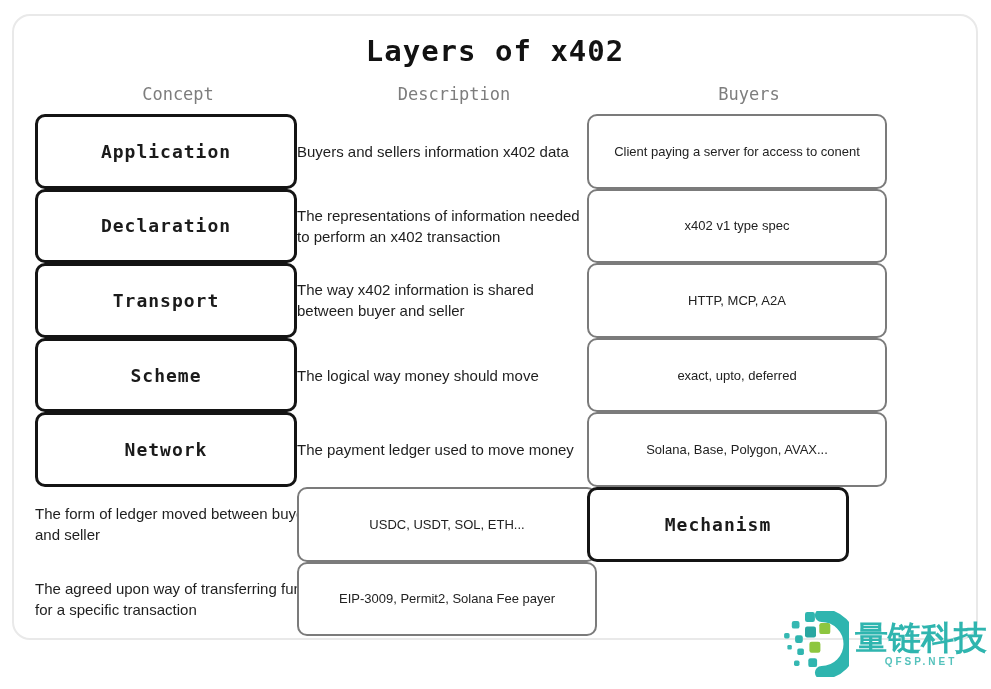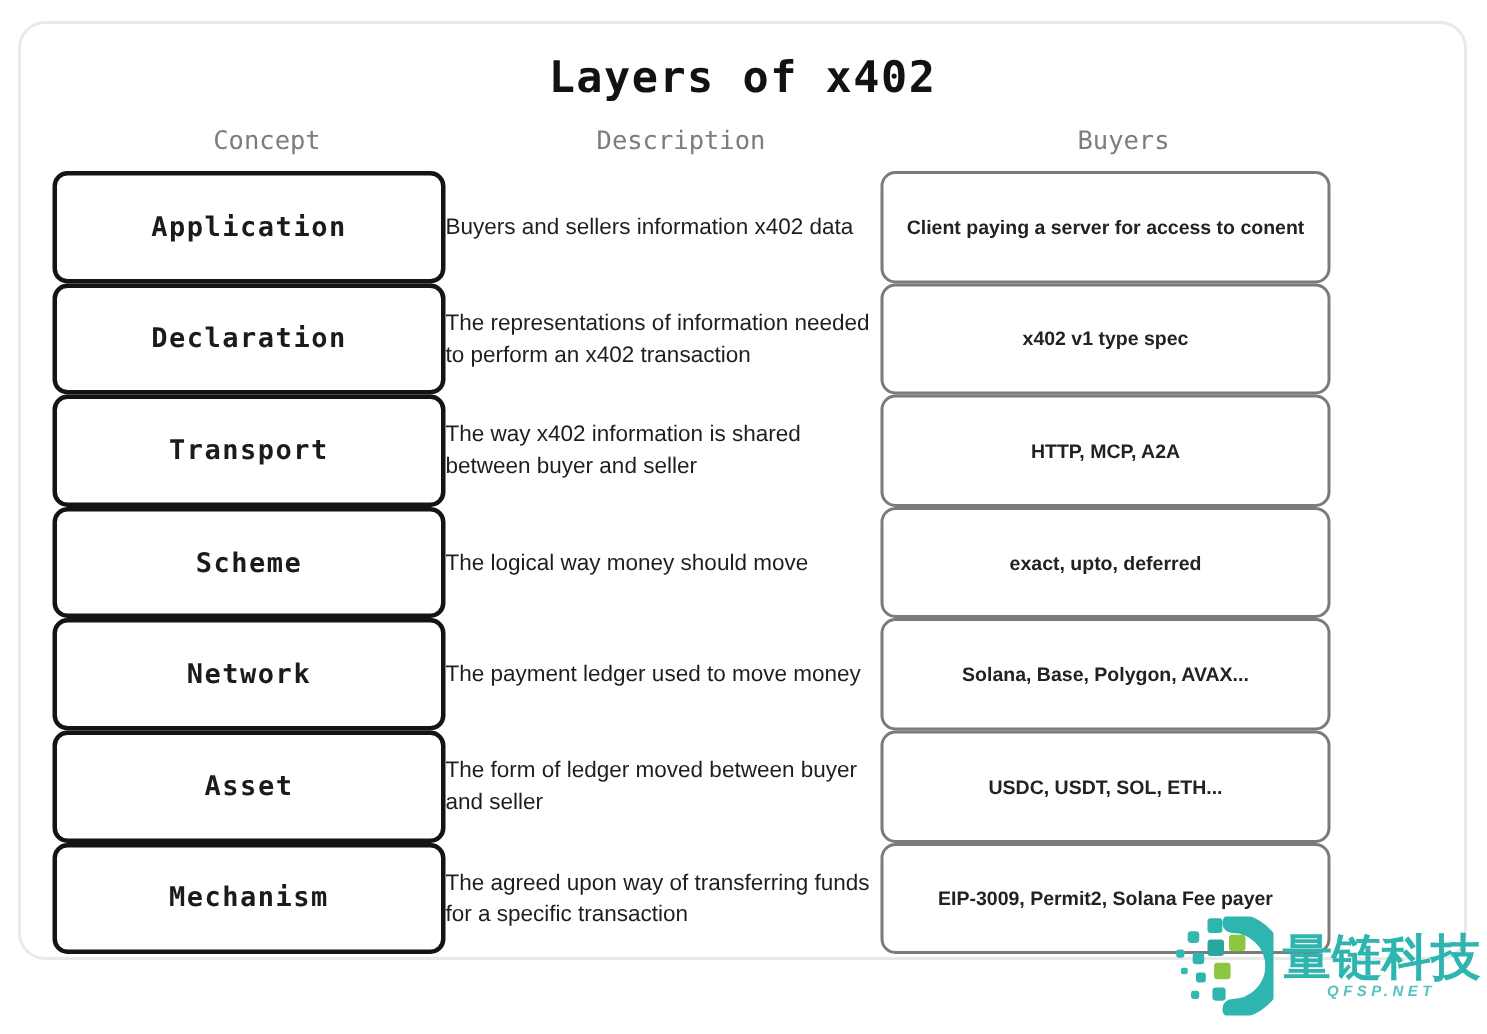--- a/index.html
+++ b/index.html
@@ -73,21 +73,21 @@
     color: #1e1e1e;
   }
 
   .example-box {
     width: 300px; height: 100%;
     border: 2px solid #7b7b7b;
     border-radius: 10px;
     background: #ffffff;
     display: flex; align-items: center; justify-content: center;
     text-align: center;
-    font-weight: bold;
+    font-weight: normal;
     font-size: 13px;
     color: #222222;
     padding: 0 10px;
   }
 
   .watermark {
     position: absolute;
     right: 4px; bottom: 12px;
     display: flex;
     align-items: center;
@@ -101,21 +101,20 @@
     font-weight: bold;
     color: #2fb5af;
     white-space: nowrap;
   }
   .wm-site {
     font-size: 10px;
     font-weight: bold;
     letter-spacing: 3px;
     color: #55c2bc;
     margin-top: 1px;
-    font-style: italic;
   }
 </style>
 </head>
 <body>
 
 <div class="card">
   <div class="title">Layers of x402</div>
 
   <div class="grid headers">
     <div class="header-cell col-concept">Concept</div>
@@ -137,21 +136,20 @@
   <div class="example-box">HTTP, MCP, A2A</div>
 
   <div class="concept-box">Scheme</div>
   <div class="desc-cell">The logical way money should move</div>
   <div class="example-box">exact, upto, deferred</div>
 
   <div class="concept-box">Network</div>
   <div class="desc-cell">The payment ledger used to move money</div>
   <div class="example-box">Solana, Base, Polygon, AVAX...</div>
 
-  <div class="concept-box">Asset</div>
   <div class="desc-cell">The form of ledger moved between buyer and seller</div>
   <div class="example-box">USDC, USDT, SOL, ETH...</div>
 
   <div class="concept-box">Mechanism</div>
   <div class="desc-cell">The agreed upon way of transferring funds for a specific transaction</div>
   <div class="example-box">EIP-3009, Permit2, Solana Fee payer</div>
 </div>
 </div>
 
 <div class="watermark">

